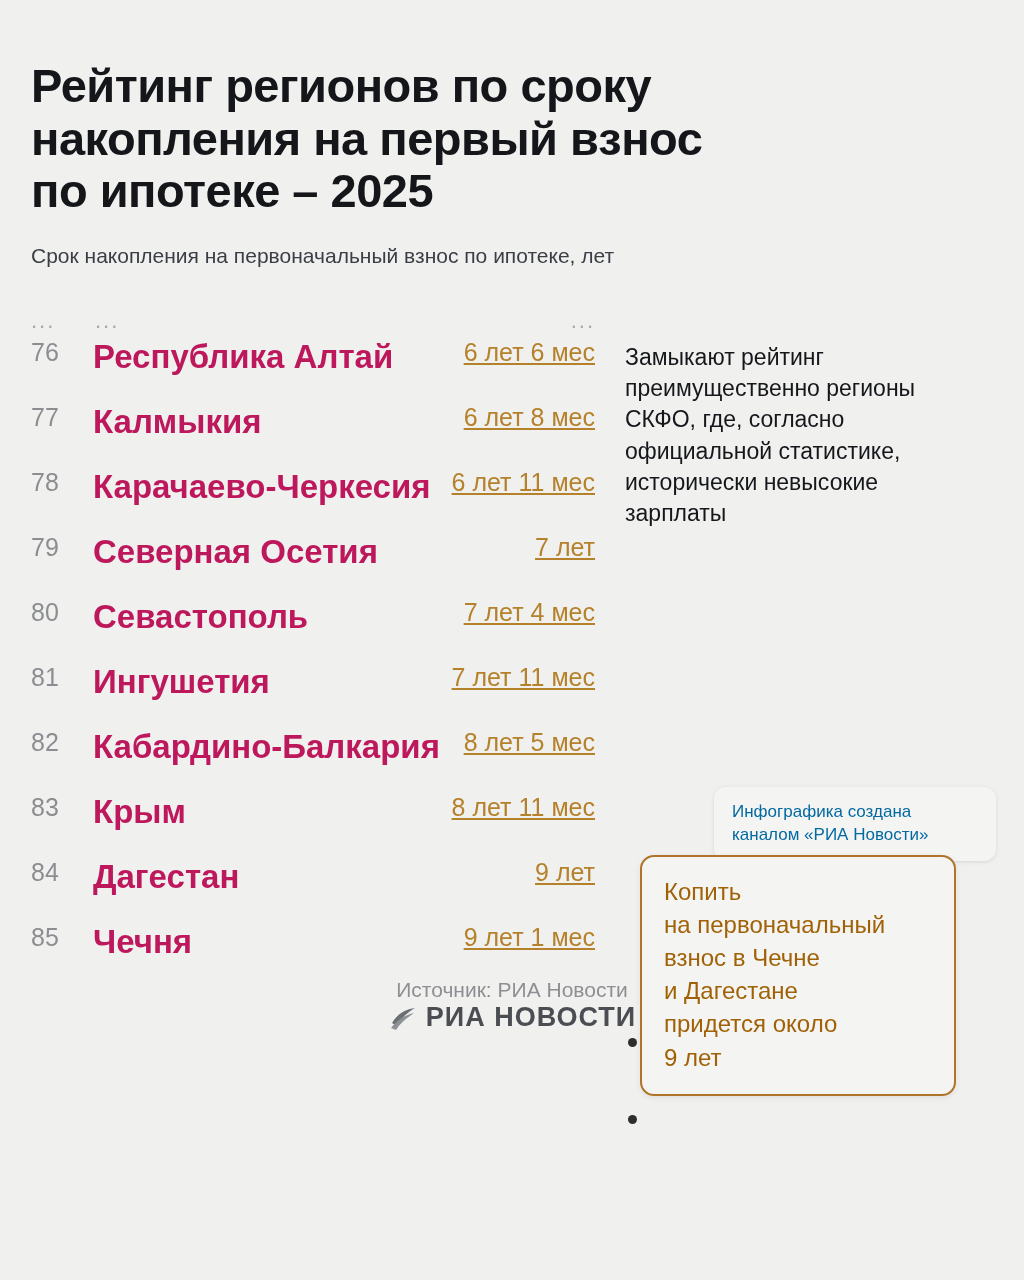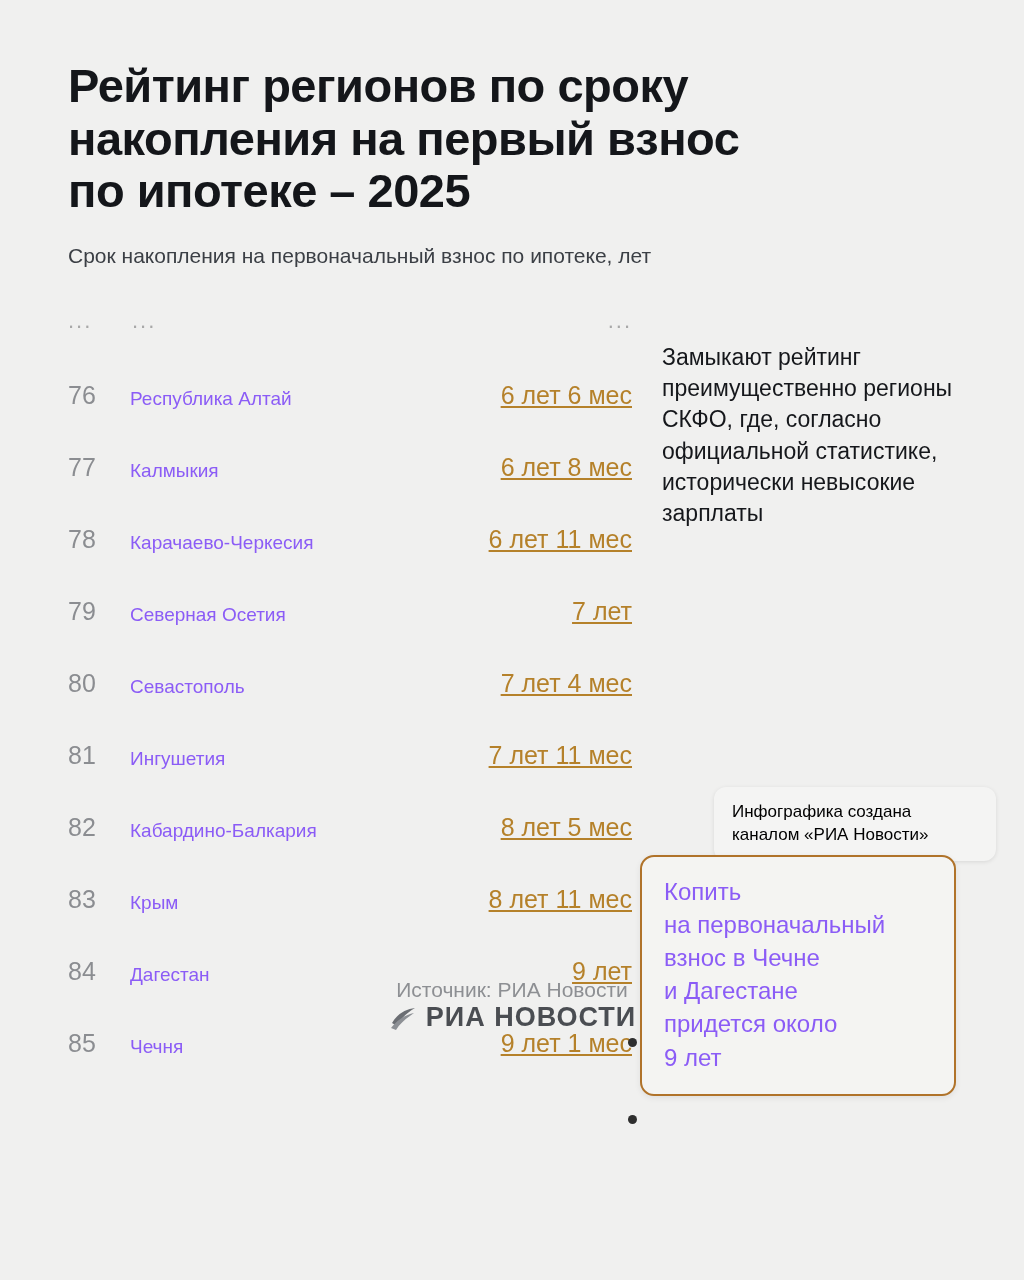--- a/index.html
+++ b/index.html
@@ -13,21 +13,21 @@
     font-family: "Liberation Sans", sans-serif;
     color: #1c1c1c;
     overflow: hidden;
     position: relative;
   }
   .page {
     position: relative;
     width: 1024px;
     height: 1091px;
     box-sizing: border-box;
-    padding: 60px 64px 0 68px;
+    padding: 60px 64px 0 31px;
   }
   .title {
     font-size: 47px;
     line-height: 1.12;
     font-weight: bold;
     letter-spacing: -0.5px;
     color: #14161a;
     max-width: 860px;
     margin: 0 0 26px 0;
     white-space: pre-line;
@@ -53,35 +53,35 @@
   .content {
     display: flex;
     align-items: flex-start;
   }
   .table {
     width: 564px;
     flex: 0 0 564px;
   }
   .row {
     display: flex;
-    align-items: flex-end;
+    align-items: flex-start;
     height: 65px;
-    margin-top: 7px;
   }
   .rank {
     width: 62px;
     flex: 0 0 62px;
     font-size: 25px;
     color: #8b8d91;
   }
   .name {
     flex: 1 1 auto;
-    font-size: 19px;
-    color: #8b5cf6;
+    font-size: 33px;
+    color: #be185d;
     white-space: nowrap;
+    font-weight: bold;
   }
   .value {
     flex: 0 0 auto;
     text-align: right;
     font-size: 25px;
     color: #b5812a;
     white-space: nowrap;
     padding-left: 10px;
     text-decoration: underline;
   }
@@ -108,35 +108,35 @@
     position: absolute;
     left: 714px;
     top: 787px;
     width: 246px;
     background: #f4f4f3;
     border-radius: 12px;
     padding: 14px 18px;
     box-shadow: 0 1px 4px rgba(0,0,0,0.10);
     font-size: 17px;
     line-height: 1.35;
-    color: #000000;
+    color: #0369a1;
   }
   .callout {
     position: absolute;
     left: 640px;
     top: 855px;
     width: 316px;
     box-sizing: border-box;
     background: #f4f4f2;
     border: 2px solid #b0732a;
     border-radius: 14px;
     padding: 18px 22px 20px 22px;
     font-size: 24px;
     line-height: 1.38;
-    color: #8b5cf6;
+    color: #a16207;
     white-space: pre-line;
     box-shadow: 0 2px 6px rgba(0,0,0,0.07);
   }
   .footer {
     position: absolute;
     left: 64px;
     right: 64px;
     bottom: 58px;
     display: flex;
     align-items: center;

